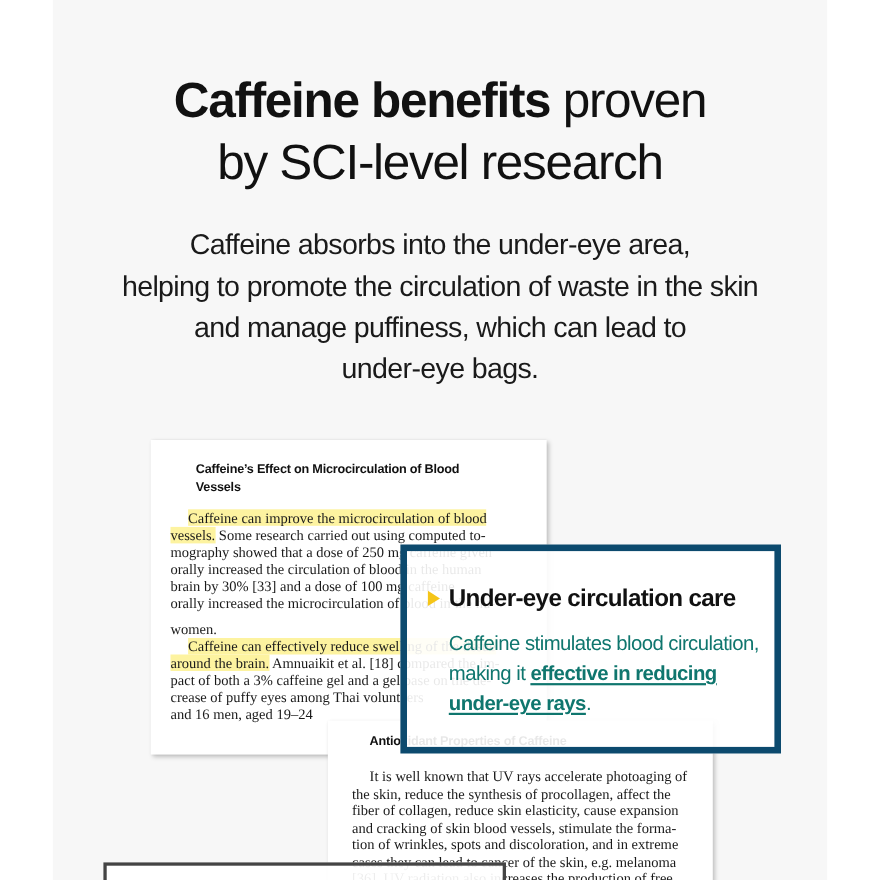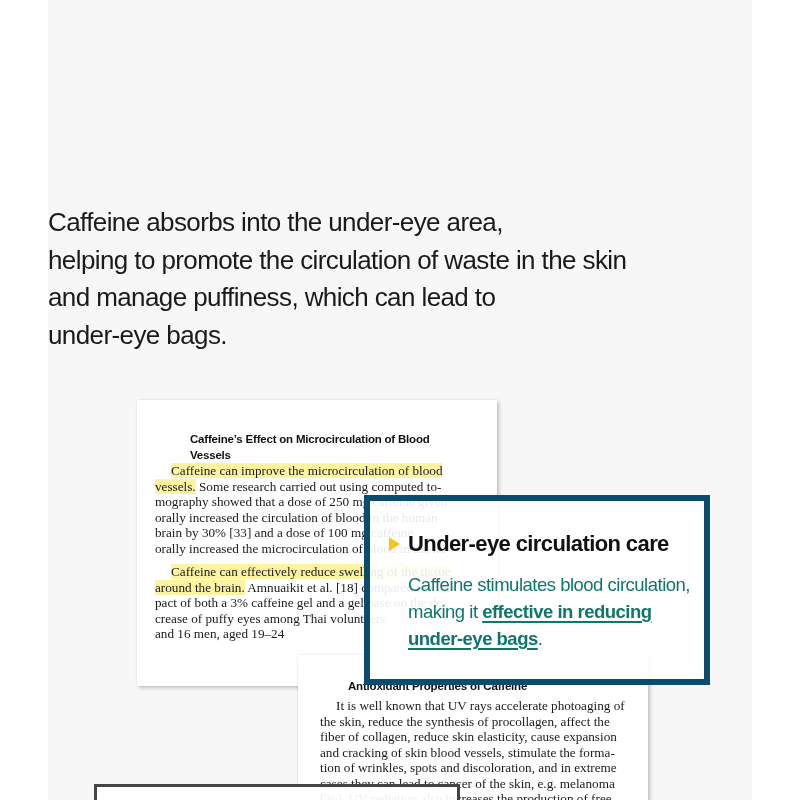--- a/index.html
+++ b/index.html
@@ -16,35 +16,35 @@
     .headline {
       position: absolute; left: 0; top: 62px; width: 704px;
       text-align: center; color: #111;
       font-family: "Liberation Sans", sans-serif;
       font-size: 45px; line-height: 57px; letter-spacing: -1.2px;
       margin: 0; font-weight: normal;
     }
     .headline b { font-weight: bold; }
     .subtext {
       position: absolute; left: 0; top: 204px; width: 704px;
-      color: #1a1a1a;
+      text-align: center; color: #1a1a1a;
       font-size: 26px; line-height: 37.5px; letter-spacing: -0.6px;
       margin: 0;
     }
     .paper {
       position: absolute; background: #ffffff;
       box-shadow: 2px 2px 4px rgba(0,0,0,0.22), 0 0 2px rgba(0,0,0,0.08);
       font-family: "Liberation Serif", serif; color: #1a1a1a;
       overflow: hidden;
     }
     .paper1 { left: 89px; top: 400px; width: 360px; height: 286px; }
     .paper2 { left: 250px; top: 655px; width: 350px; height: 160px; z-index: 1; }
     .paper h3 {
       font-family: "Liberation Sans", sans-serif; font-weight: bold;
-      font-size: 11.5px; line-height: 16px; margin: 12px; color: #111;
+      font-size: 11.5px; line-height: 16px; margin: 0; color: #111;
       letter-spacing: -0.2px;
     }
     .paper1 h3 { position: absolute; left: 41px; top: 19px; width: 280px; }
     .paper2 h3 { position: absolute; left: 38px; top: 11px; }
     .ptext {
       position: absolute; font-size: 13.2px; line-height: 15.5px;
       text-align: justify; white-space: nowrap;
     }
     .paper1 .ptext { left: 18px; width: 310px; }
     .paper2 .ptext { left: 22px; width: 310px; }
@@ -79,38 +79,43 @@
       position: absolute; left: 46px; top: 784px; width: 366px; height: 40px;
       border: 3px solid #444; background: rgba(255,255,255,0.92);
       z-index: 2; box-sizing: border-box;
     }
   </style>
 </head>
 <body>
 
 <div class="panel">
 
+  <h1 class="headline">
+    <b>Caffeine benefits</b><span> proven</span><br>
+    <span>by SCI-level research</span>
+  </h1>
 
   <p class="subtext">
     <span>Caffeine absorbs into the under-eye area,</span><br>
     <span>helping to promote the circulation of waste in the skin</span><br>
     <span>and manage puffiness, which can lead to</span><br>
     <span>under-eye bags.</span>
   </p>
 
   <div class="paper paper1">
     <h3>Caffeine’s Effect on Microcirculation of Blood Vessels</h3>
     <div class="ptext" style="top:63px">
       <div class="indent"><span class="hl">Caffeine can improve the microcirculation of blood</span><span></span></div>
       <div><span class="hl">vessels.</span><span> Some research carried out using computed to-</span></div>
       <div><span>mography showed that a dose of 250 mg caffeine given</span></div>
       <div><span>orally increased the circulation of blood in the human</span></div>
       <div><span>brain by 30% [33] and a dose of 100 mg caffeine</span></div>
       <div><span>orally increased the microcirculation of blood in the hu-</span></div>
       <div style="height:8px"></div>
+      <div><span>women.</span></div>
       <div class="indent"><span class="hl">Caffeine can effectively reduce swelling of the tissue</span></div>
       <div><span class="hl">around the brain.</span><span> Amnuaikit et al. [18] compared the im-</span></div>
       <div><span>pact of both a 3% caffeine gel and a gel base on the de-</span></div>
       <div><span>crease of puffy eyes among Thai volunteers</span></div>
       <div><span>and 16 men, aged 19–24</span></div>
     </div>
   </div>
 
   <div class="paper paper2">
     <h3>Antioxidant Properties of Caffeine</h3>
@@ -121,17 +126,17 @@
       <div>and cracking of skin blood vessels, stimulate the forma-</div>
       <div>tion of wrinkles, spots and discoloration, and in extreme</div>
       <div>cases they can lead to cancer of the skin, e.g. melanoma</div>
       <div>[36]. UV radiation also increases the production of free</div>
     </div>
   </div>
 
   <div class="callout">
     <span class="play-icon"></span>
     <h2 class="callout-title">Under-eye circulation care</h2>
-    <p class="callout-body"><span>Caffeine stimulates blood circulation,</span><br><span>making it </span><u>effective in reducing</u><br><u>under-eye bags</u><span>.</span></p>
+    <p class="callout-body"><span>Caffeine stimulates blood circulation,</span><br><span>making it </span><u>effective in reducing</u><br><u>under-eye rays</u><span>.</span></p>
   </div>
 
   <div class="bottom-box"></div>
 </div>
 
 </body></html>

